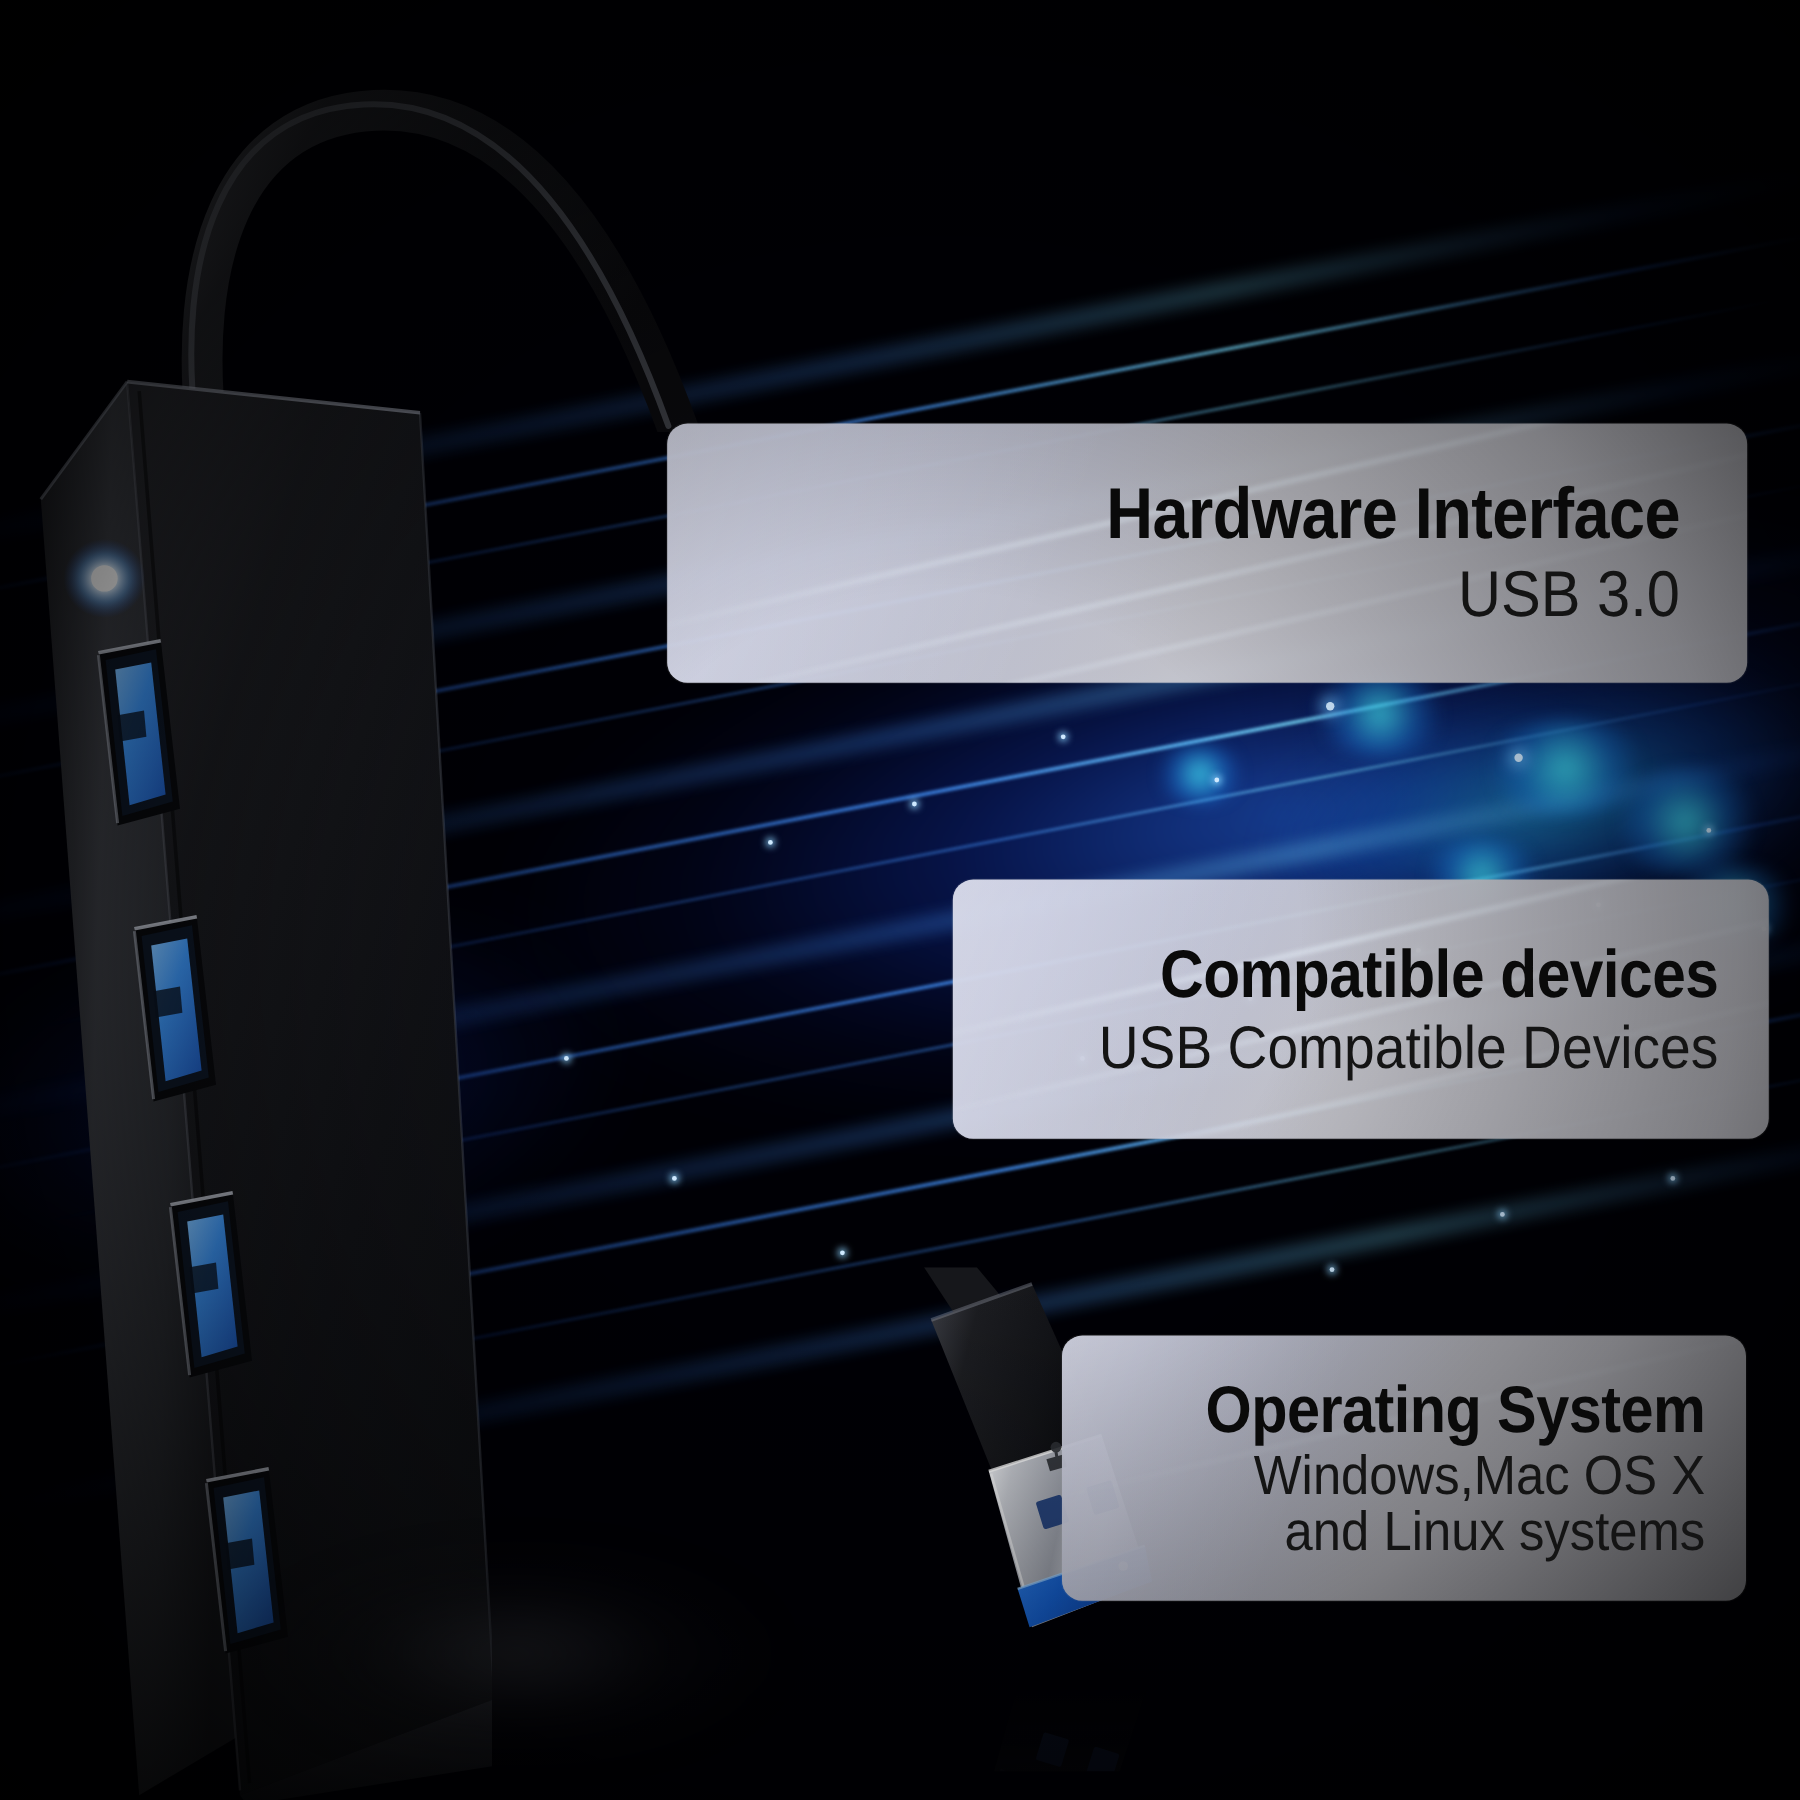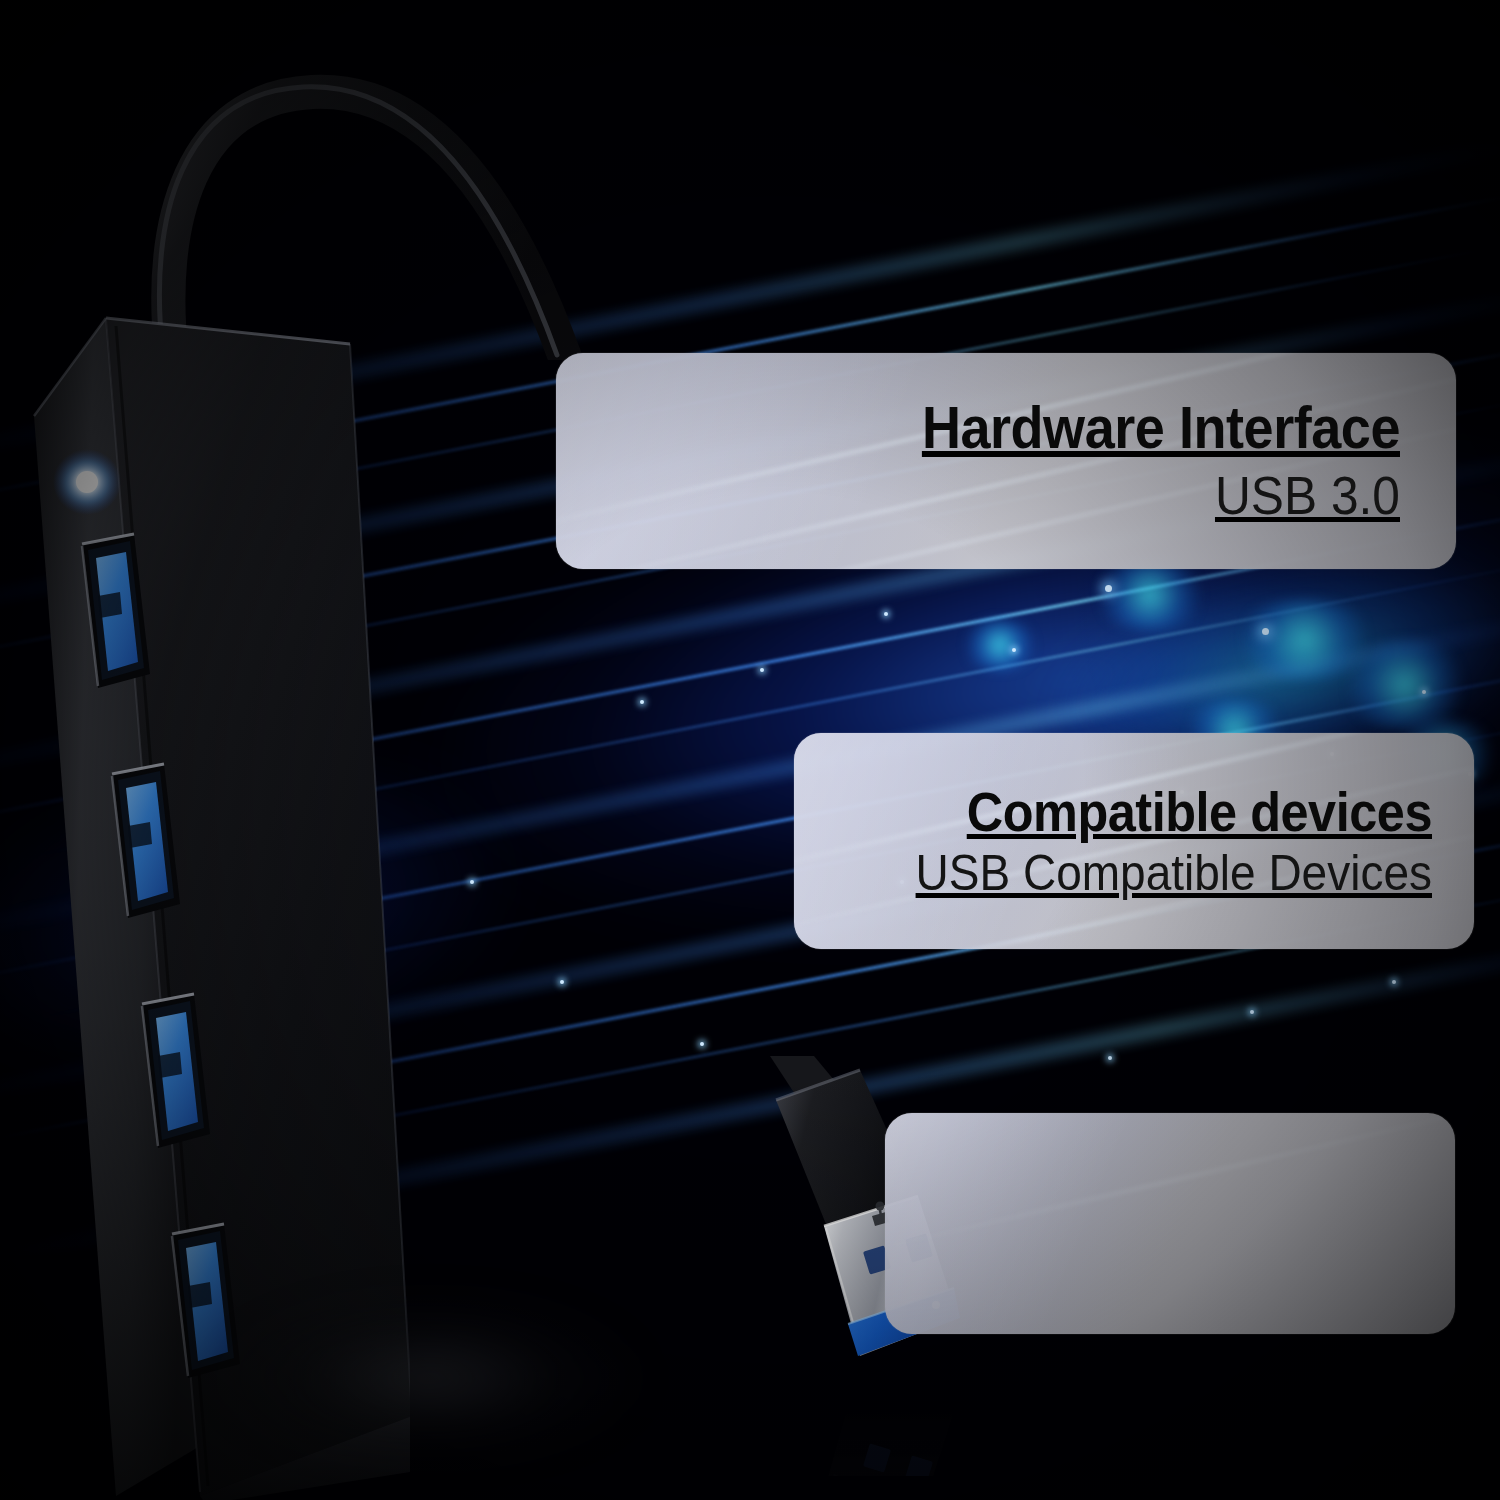--- a/index.html
+++ b/index.html
@@ -146,34 +146,33 @@
   
   .usb-connector {
     position: absolute;
     left: 768px; top: 1056px;
     width: 250px; height: 420px;
   }
 
   
   .panel {
     position: absolute;
-    border-radius: 27px;
+    border-radius: 17px;
     background: linear-gradient(118deg,
         rgba(206,206,212,0.93) 0%,
         rgba(198,199,208,0.95) 28%,
         rgba(201,201,208,0.96) 55%,
         rgba(196,196,203,0.97) 100%);
     box-shadow: 0 0 0 1px rgba(255,255,255,0.07);
     overflow: hidden;
     display: flex;
     flex-direction: column;
     justify-content: center;
     align-items: flex-end;
     box-sizing: border-box;
-    text-decoration: underline;
   }
   .panel .panel-sheen {
     position: absolute;
     inset: 0;
     background:
       linear-gradient(112deg, rgba(255,255,255,0.30) 0%, rgba(255,255,255,0.0) 38%),
       linear-gradient(118deg, rgba(190,200,255,0.30) 10%, rgba(255,255,255,0.0) 52%);
     pointer-events: none;
   }
   .panel .panel-streak {
@@ -475,16 +474,23 @@
     <div class="panel-streak" style="top:172px; opacity:0.5;"></div>
     <div class="panel-inner">
       <div class="panel-title">Compatible devices</div>
       <div class="panel-sub">USB Compatible Devices</div>
     </div>
   </div>
 
   <div id="panel-3" class="panel">
     <div class="panel-sheen"></div>
     <div class="panel-streak" style="top:60px; opacity:0.35;"></div>
+    <div class="panel-inner">
+      <div class="panel-title">Operating System</div>
+      <div class="panel-sub">
+        <span class="l1">Windows,Mac OS X</span>
+        <span class="l2">and Linux systems</span>
+      </div>
+    </div>
   </div>
 
   <div class="vignette"></div>
 </div>
 
 </body></html>

